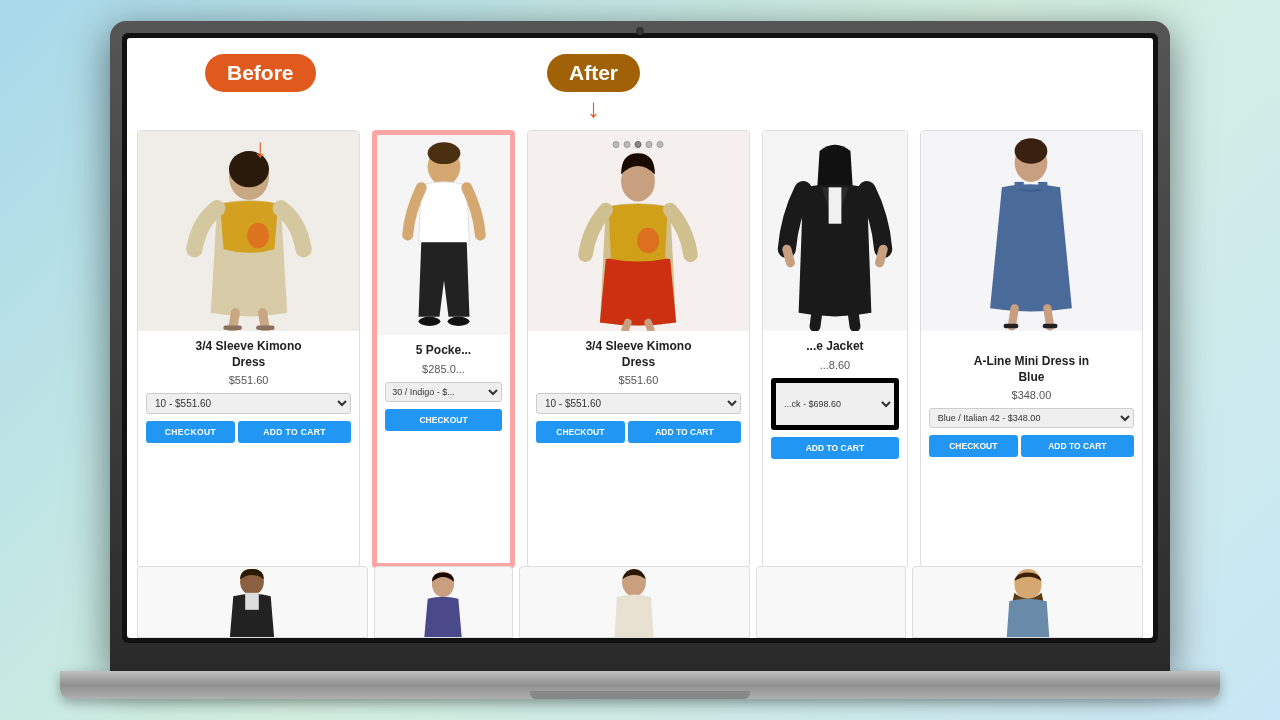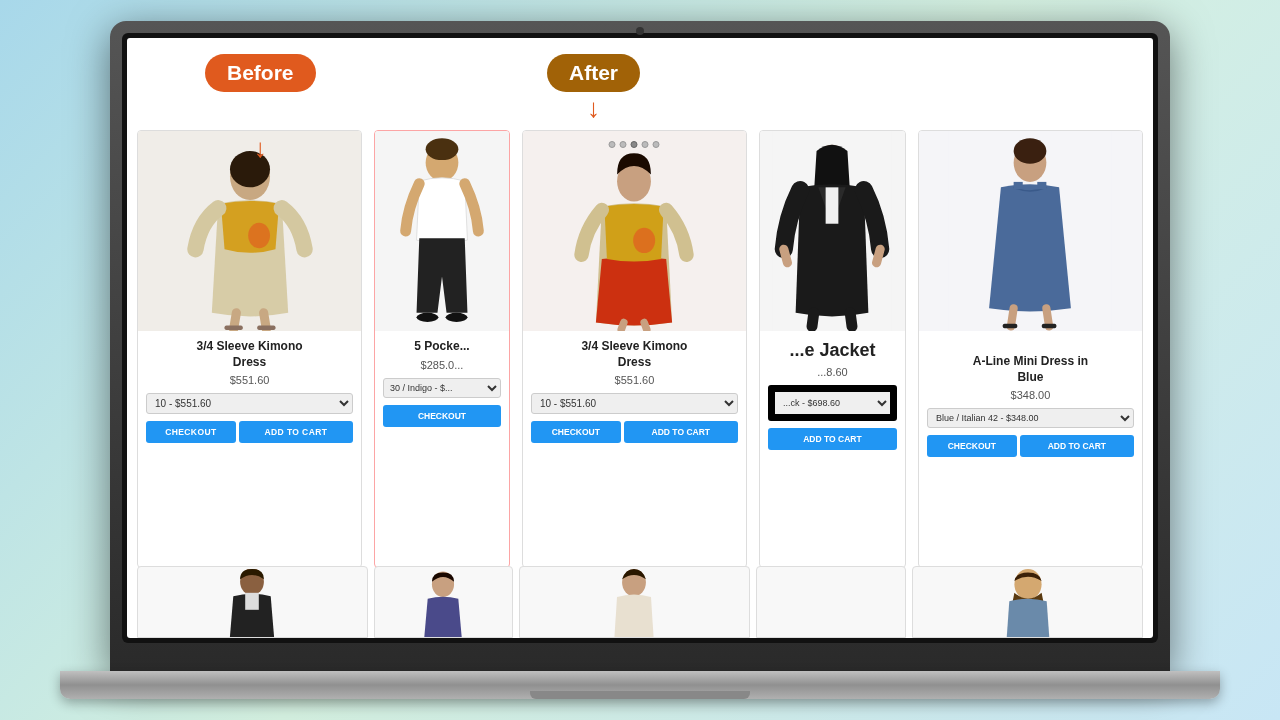--- a/index.html
+++ b/index.html
@@ -118,21 +118,21 @@
                 <option>10 - $551.60</option>
               </select>
               <div style="display:flex;gap:3px;">
                 <button style="background:#2196F3;color:#fff;border:none;border-radius:3px;padding:6px 4px;font-size:8.5px;font-weight:700;letter-spacing:0.4px;cursor:pointer;flex:1;text-transform:uppercase;">CHECKOUT</button>
                 <button style="background:#2196F3;color:#fff;border:none;border-radius:3px;padding:6px 4px;font-size:8.5px;font-weight:700;letter-spacing:0.4px;cursor:pointer;flex:1.3;text-transform:uppercase;">ADD TO CART</button>
               </div>
             </div>
           </div>
 
           <div style="
-            flex:0.6; background:#fff; border:1px solid #fca5a5; border-radius:4px;
+            flex:0.6; background:#fff; border:5px solid #fca5a5; border-radius:4px;
             display:flex; flex-direction:column; overflow:hidden;
           ">
             <div style="
               height:200px; background:#f5f5f5;
               display:flex; align-items:center; justify-content:center; overflow:hidden;
             ">
               <svg viewBox="0 0 120 220" width="120" height="200">
                 <rect x="0" y="0" width="120" height="220" fill="#f5f5f5"></rect>
 
                 <ellipse cx="60" cy="35" rx="18" ry="20" fill="#d4a870"></ellipse>
@@ -240,23 +240,23 @@
                 <path d="M100 65 Q115 95 118 130" stroke="#1a1a1a" stroke-width="20" fill="none" stroke-linecap="round"></path>
 
                 <path d="M12 130 L16 145" stroke="#c8a080" stroke-width="10" stroke-linecap="round"></path>
                 <path d="M118 130 L114 145" stroke="#c8a080" stroke-width="10" stroke-linecap="round"></path>
 
                 <path d="M45 200 L43 215" stroke="#1a1a1a" stroke-width="12" stroke-linecap="round"></path>
                 <path d="M85 200 L87 215" stroke="#1a1a1a" stroke-width="12" stroke-linecap="round"></path>
               </svg>
             </div>
             <div style="padding:8px; flex:1; display:flex; flex-direction:column;">
-              <div style="font-size:18px;font-weight:700;text-align:center;color:#222;line-height:1.3;margin-bottom:4px;">...e Jacket</div>
+              <div style="font-size:12px;font-weight:700;text-align:center;color:#222;line-height:1.3;margin-bottom:4px;">...e Jacket</div>
               <div style="font-size:11px;color:#555;text-align:center;margin-bottom:7px;">...8.60</div>
-              <select style="width:100%;border:7px solid #000000;border-radius:3px;padding:5px 4px;font-size:9px;margin-bottom:7px;color:#333;">
+              <select style="width:100%;border:5px solid #000000;border-radius:3px;padding:15px 4px;font-size:9px;margin-bottom:7px;color:#333;">
                 <option>...ck - $698.60</option>
               </select>
               <div style="display:flex;gap:3px;">
                 <button style="background:#2196F3;color:#fff;border:none;border-radius:3px;padding:6px 4px;font-size:8.5px;font-weight:700;cursor:pointer;flex:1;text-transform:uppercase;">ADD TO CART</button>
               </div>
             </div>
           </div>
 
           <div style="
             flex:1; background:#fff; border:1px solid #ddd; border-radius:4px;

